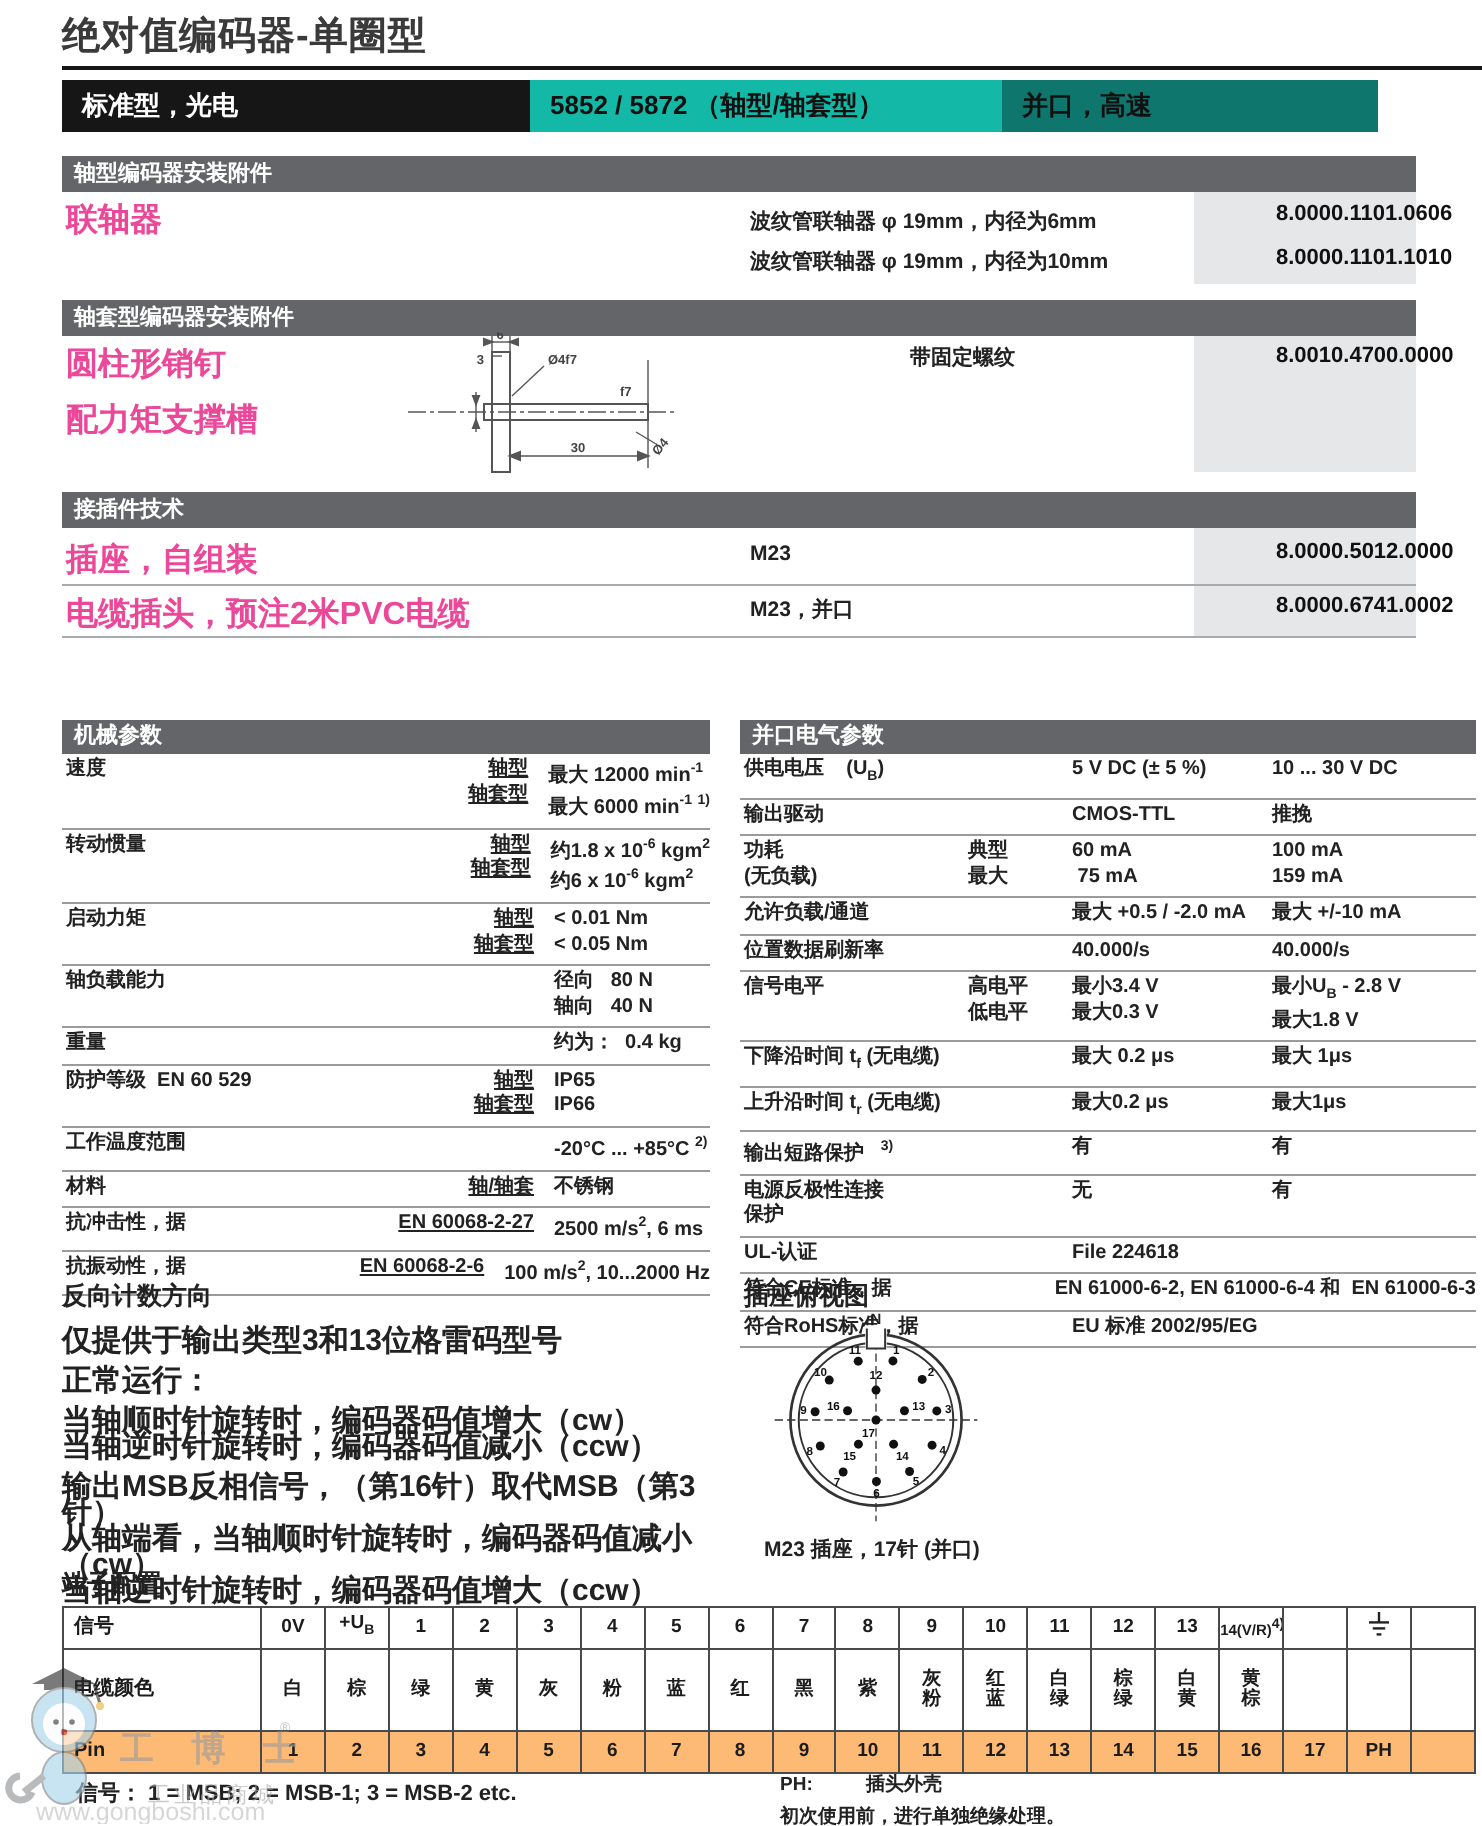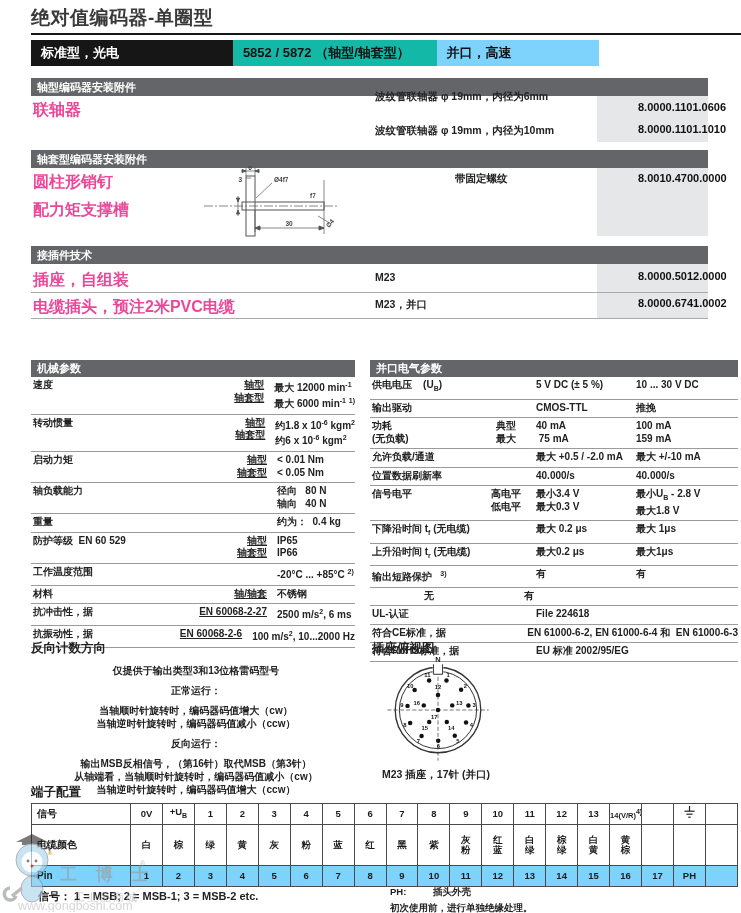--- a/index.html
+++ b/index.html
@@ -1,52 +1,52 @@
 <!DOCTYPE html>
 <html><head>
 <meta charset="utf-8">
 <style>
   html,body{margin:0;padding:0;background:#fff;}
   .page{position:relative;width:741px;height:913px;background:#fff;overflow:hidden;
         font-family:"Liberation Sans","DejaVu Sans",sans-serif;color:#222;}
   .abs{position:absolute;}
   .page-title{left:31px;top:5px;font-size:19px;font-weight:bold;color:#3a3a3a;letter-spacing:.5px;}
   .title-rule{left:31px;top:33px;width:710px;height:2px;background:#161616;}
-  .hdr{left:31px;top:40px;width:568px;height:26px;display:flex;font-size:13px;font-weight:bold;}
+  .hdr{left:31px;top:40px;width:658px;height:26px;display:flex;font-size:13px;font-weight:bold;}
   .hdr>div{height:26px;line-height:26px;box-sizing:border-box;padding-left:10px;white-space:nowrap;overflow:hidden;}
   .hdr .h1{width:234px;background:#161616;color:#fff;}
   .hdr .h2{width:236px;background:#14b8a6;color:#111;}
-  .hdr .h3{width:188px;background:#7dd3fc;color:#111;}
+  .hdr .h3{width:188px;background:#0f766e;color:#111;}
   .secbar{height:18px;background:#646568;color:#fff;font-size:11px;font-weight:bold;
           line-height:18px;padding-left:6px;box-sizing:border-box;width:677px;left:31px;}
   .ordcol{left:597px;width:111px;background:#e6e7e8;}
   .itemname{font-size:16px;font-weight:bold;color:#ec4899;}
   .itemdesc{font-size:10.5px;font-weight:bold;color:#222;}
   .ordnum{font-size:11px;font-weight:bold;color:#111;white-space:nowrap;padding-left:36px;}
   .thinline{height:1px;background:#a9aaac;left:31px;width:677px;}
   .notes{left:33px;top:323px;font-size:8px;line-height:10.5px;color:#333;}
   .ptable{position:absolute;top:360px;}
   .ptitle{background:#646568;color:#fff;font-size:11px;font-weight:bold;height:17px;line-height:17px;padding-left:6px;}
   .prow{display:flex;border-bottom:1px solid #9a9b9d;padding:2px 0 3px 2px;font-size:10px;
         line-height:12.5px;font-weight:bold;color:#222;}
   .m1{width:116px;}   .m2{width:118px;text-align:right;text-decoration:underline;} .m3{flex:1;padding-left:10px;white-space:nowrap;}
-  .e1{width:112px;}   .e2{width:44px;text-align:center;}  .e3{width:104px;padding-left:8px;box-sizing:border-box;}
+  .e1{width:112px;}   .e2{width:44px;text-align:left;}  .e3{width:104px;padding-left:8px;box-sizing:border-box;}
   .e4{flex:1;padding-left:4px;white-space:nowrap;} .espan{flex:1;padding-left:52px;white-space:nowrap;}
   .mech-w{left:31px;width:324px;} .elec-w{left:370px;width:368px;}
   sup,sub{font-size:7px;}
   .blocktitle{font-size:12.5px;font-weight:bold;color:#222;}
-  .ctext{font-size:10px;font-weight:bold;line-height:13px;color:#222;text-align:center;}
+  .ctext{font-size:15px;font-weight:bold;line-height:13px;color:#222;}
   .gap6{margin-bottom:7px;} 
   .caption{font-size:10.5px;font-weight:bold;}
   .tconf{left:31px;top:803px;border-collapse:collapse;table-layout:fixed;width:707px;}
   .tconf td{border:1px solid #4a4a4c;text-align:center;font-size:9.5px;font-weight:bold;
             padding:0;color:#1c1c1c;overflow:hidden;line-height:10.5px;}
   .tconf td.tl{text-align:left;padding-left:5px;font-size:10px;}
   .tconf td.small{font-size:7.5px;}
-  .trow-sig td{height:20px;} .trow-color td{height:40px;} .trow-pin td{height:20px;background:#7dd3fc;}
+  .trow-sig td{height:20px;} .trow-color td{height:40px;} .trow-pin td{height:20px;background:#fdba74;}
   .fnote{font-size:11px;font-weight:bold;color:#222;}
   .phnote{font-size:9.5px;font-weight:bold;color:#222;}
   .wm{left:2px;top:826px;width:240px;height:86px;opacity:.62;pointer-events:none;z-index:5;}
   svg text{font-family:"Liberation Sans","DejaVu Sans",sans-serif;}
 </style>
 </head>
 <body>
 
 <div class="page">
 
@@ -55,21 +55,21 @@
 
   <div class="abs hdr">
     <div class="h1">标准型，光电</div>
     <div class="h2">5852 / 5872 （轴型/轴套型）</div>
     <div class="h3">并口，高速</div>
   </div>
 
   <div class="abs secbar" style="top:78px">轴型编码器安装附件</div>
   <div class="abs ordcol" style="top:96px;height:46px"></div>
   <div class="abs itemname" style="left:33px;top:100px">联轴器</div>
-  <div class="abs itemdesc" style="left:375px;top:90px">波纹管联轴器 φ 19mm，内径为6mm</div>
+  <div class="abs itemdesc" style="left:375px;top:104px">波纹管联轴器 φ 19mm，内径为6mm</div>
   <div class="abs ordnum" style="left:602px;top:101px">8.0000.1101.0606</div>
   <div class="abs itemdesc" style="left:375px;top:124px">波纹管联轴器 φ 19mm，内径为10mm</div>
   <div class="abs ordnum" style="left:602px;top:123px">8.0000.1101.1010</div>
 
   <div class="abs secbar" style="top:150px">轴套型编码器安装附件</div>
   <div class="abs ordcol" style="top:168px;height:68px"></div>
   <div class="abs itemname" style="left:33px;top:172px">圆柱形销钉</div>
   <div class="abs itemname" style="left:33px;top:200px">配力矩支撑槽</div>
   <div class="abs itemdesc" style="left:455px;top:172px">带固定螺纹</div>
   <div class="abs ordnum" style="left:602px;top:172px">8.0010.4700.0000</div>
@@ -234,21 +234,21 @@
             <div>推挽</div>
           </div>
         </div>
         <div class="prow">
           <div class="e1">功耗<br>(无负载)</div>
           <div class="e2">
             <div>典型</div>
             <div>最大</div>
           </div>
           <div class="e3">
-            <div>40 mA</div>
+            <div>60 mA</div>
             <div>&nbsp;75 mA</div>
           </div>
           <div class="e4">
             <div>100 mA</div>
             <div>159 mA</div>
           </div>
         </div>
         <div class="prow">
           <div class="e1">允许负载/通道</div>
           <div class="e2"></div>
@@ -308,20 +308,21 @@
           <div class="e1">输出短路保护&nbsp;&nbsp;&nbsp;<sup>3)</sup></div>
           <div class="e2"></div>
           <div class="e3">
             <div>有</div>
           </div>
           <div class="e4">
             <div>有</div>
           </div>
         </div>
         <div class="prow">
+          <div class="e1">电源反极性连接<br>保护</div>
           <div class="e2"></div>
           <div class="e3">
             <div>无</div>
           </div>
           <div class="e4">
             <div>有</div>
           </div>
         </div>
         <div class="prow">
           <div class="e1">UL-认证</div>
@@ -337,21 +338,20 @@
         </div>
       </div>
   </div>
 
   <div class="abs" style="left:31px;top:640px;width:330px">
     <div class="blocktitle gap6">反向计数方向</div>
     <div class="ctext gap6">仅提供于输出类型3和13位格雷码型号</div>
     <div class="ctext gap6">正常运行：</div>
     <div class="ctext">当轴顺时针旋转时，编码器码值增大（cw）</div>
     <div class="ctext gap6">当轴逆时针旋转时，编码器码值减小（ccw）</div>
-    <div class="ctext gap6">反向运行：</div>
     <div class="ctext">输出MSB反相信号，（第16针）取代MSB（第3针）</div>
     <div class="ctext">从轴端看，当轴顺时针旋转时，编码器码值减小（cw）</div>
     <div class="ctext">当轴逆时针旋转时，编码器码值增大（ccw）</div>
   </div>
 
   <div class="abs blocktitle" style="left:372px;top:640px">插座俯视图</div>
   <svg class="abs" style="left:384px;top:656px" width="108" height="108" viewBox="0 0 130 130">
     <g stroke="#333" fill="none">
       <path d="M65 10 V126" stroke-dasharray="5 2.5" stroke-width=".8"></path>
       <path d="M4 65 H126" stroke-dasharray="5 2.5" stroke-width=".8"></path>

